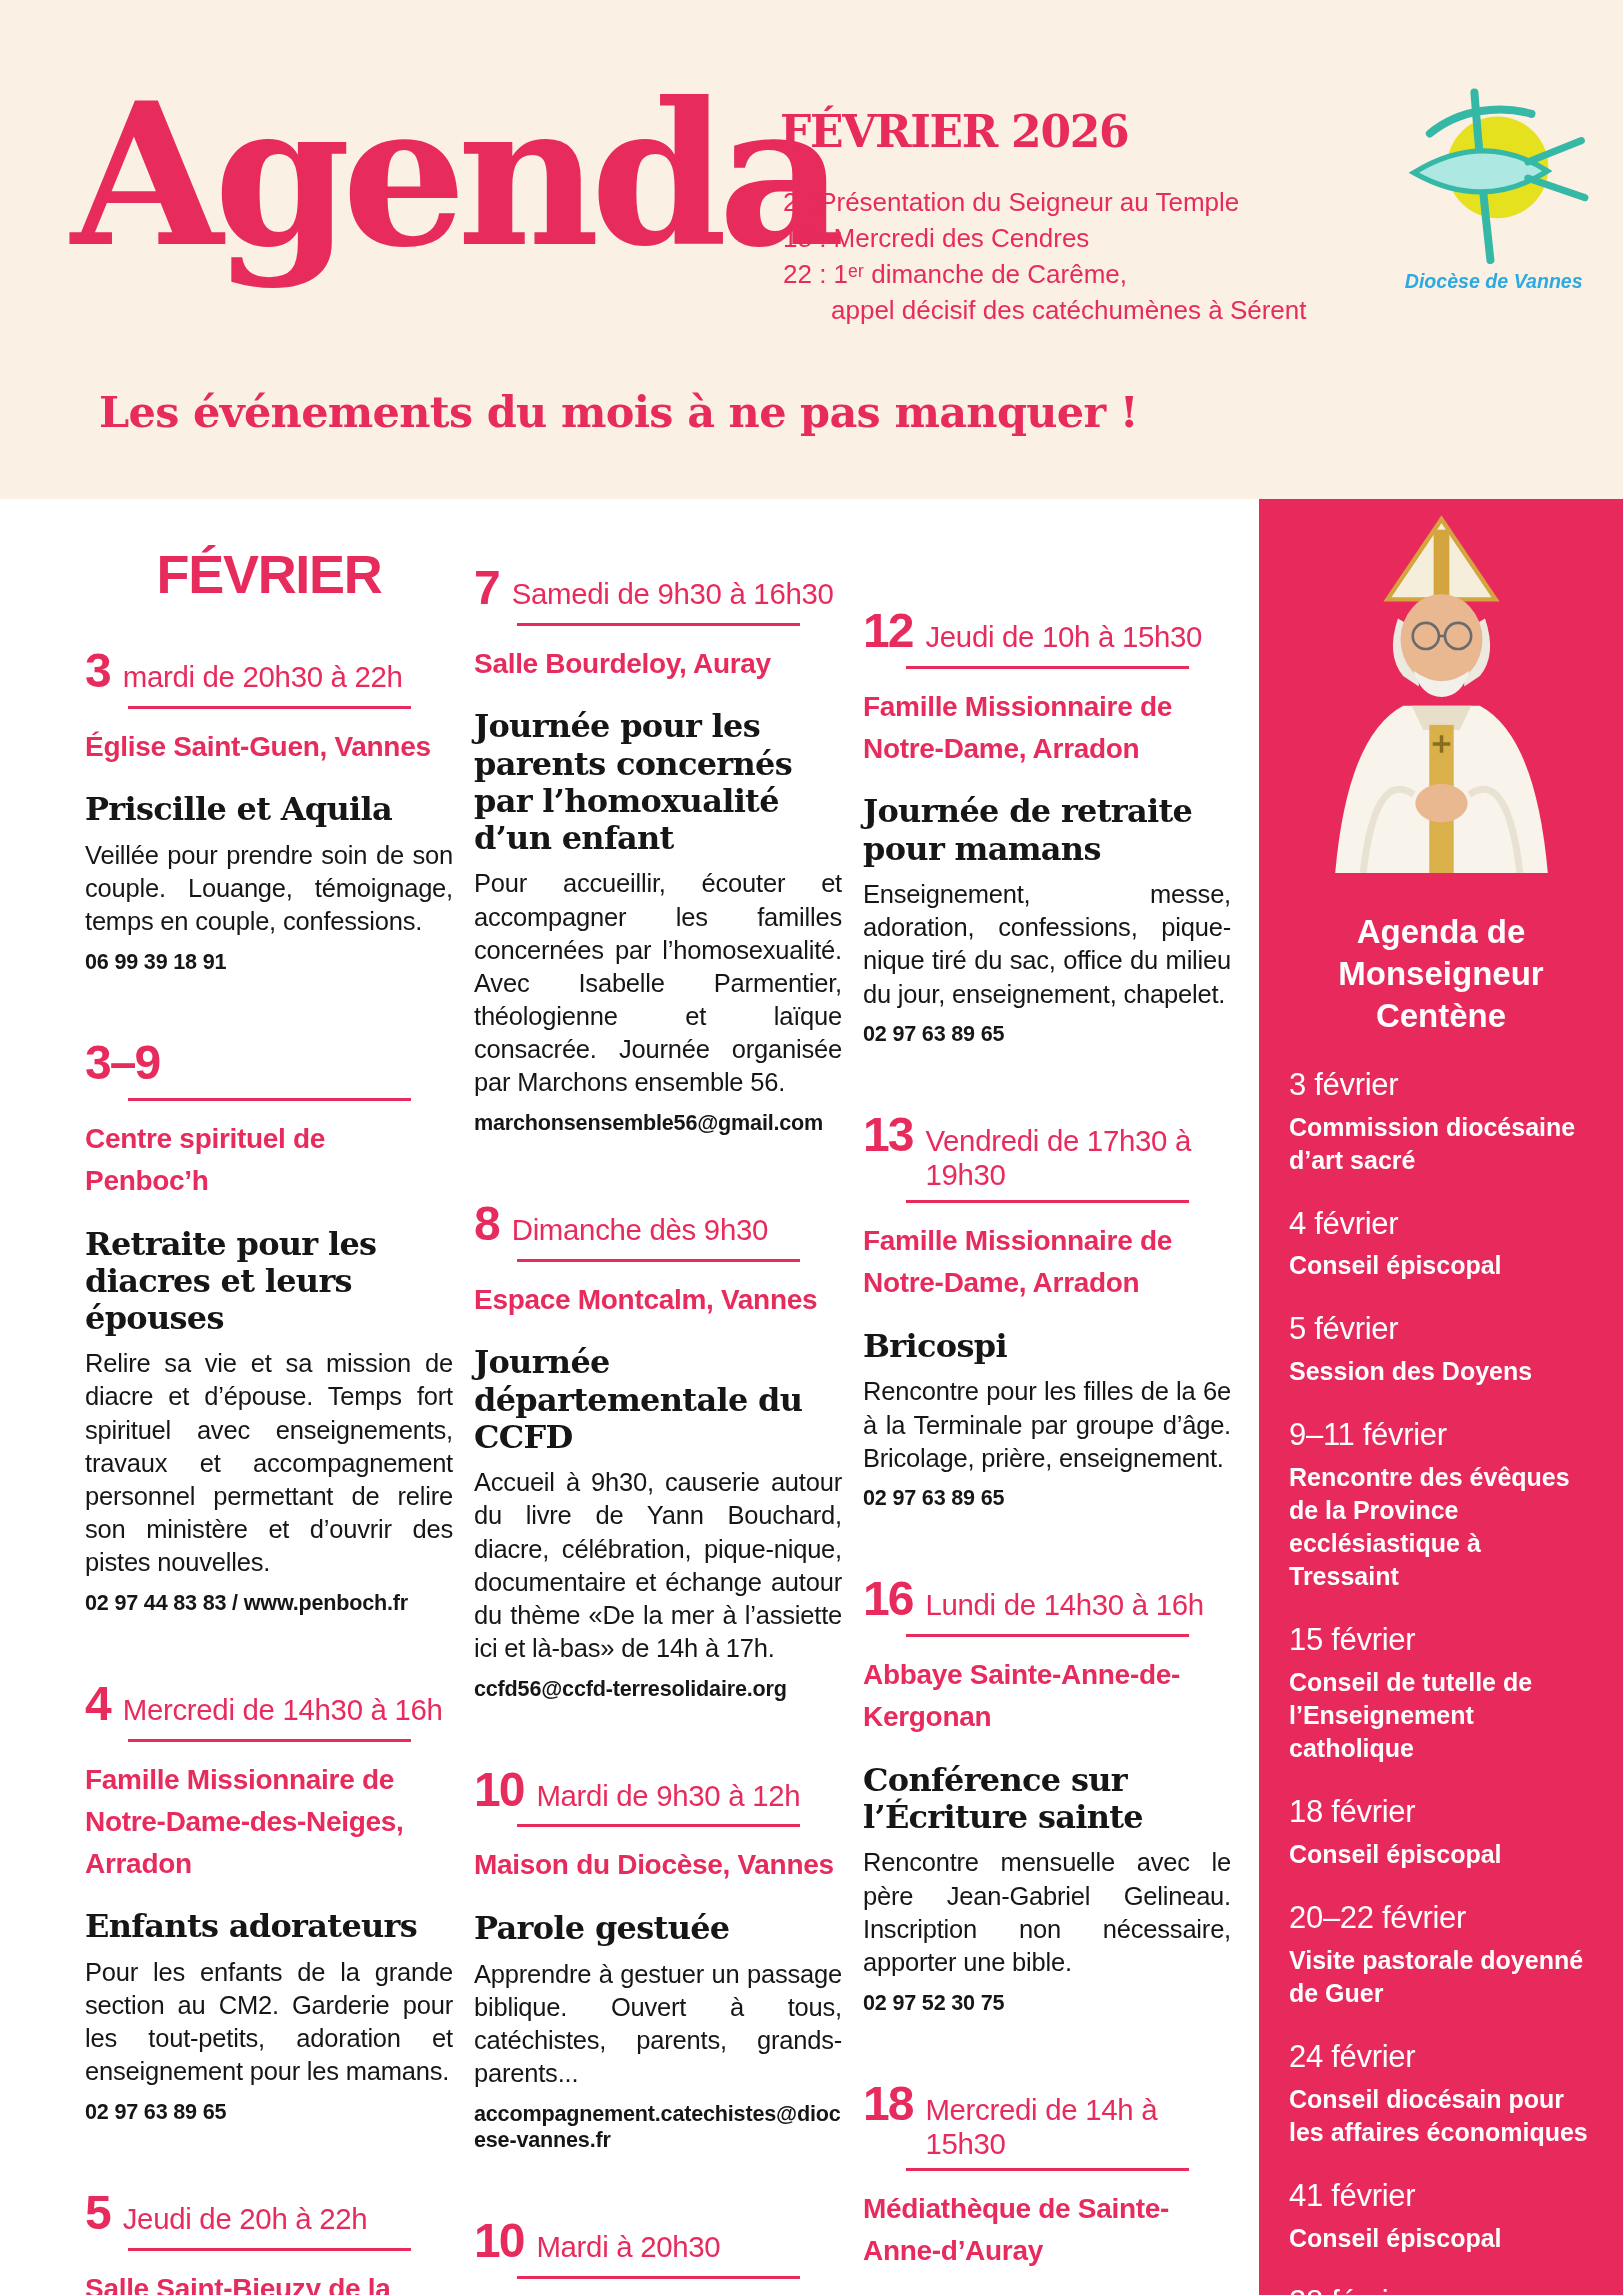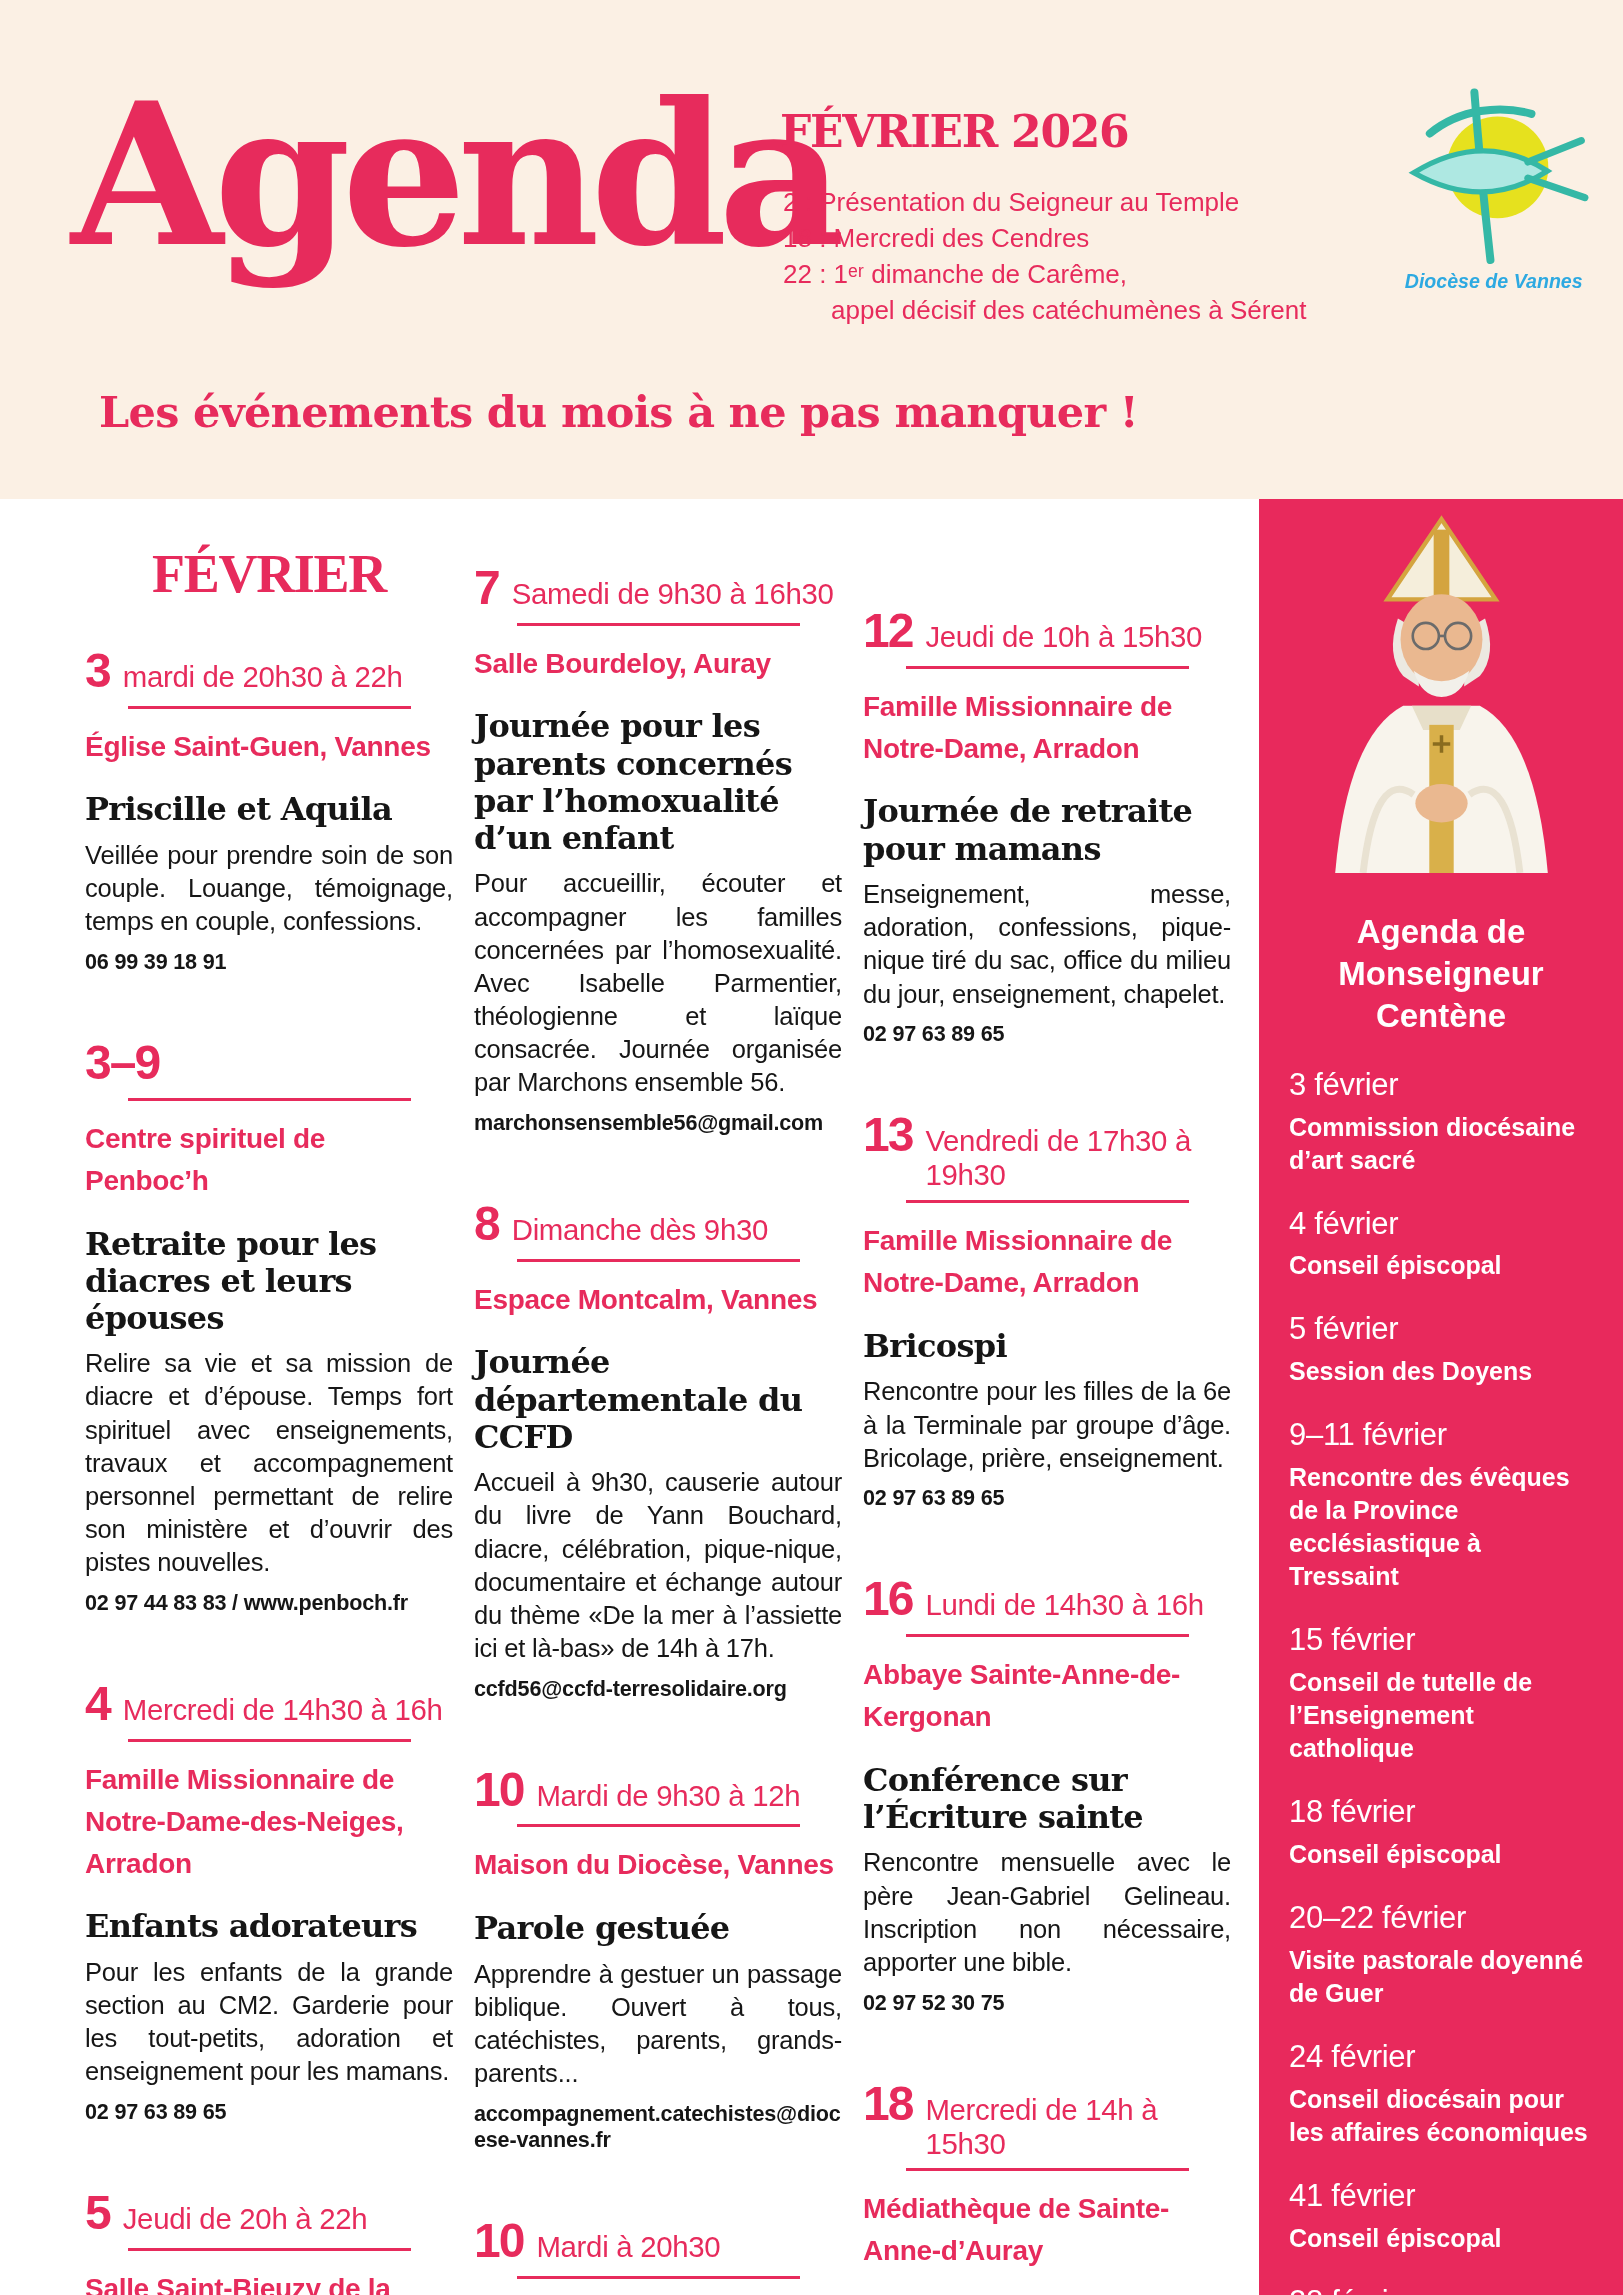--- a/index.html
+++ b/index.html
@@ -29,21 +29,21 @@
     position:absolute; left:99px; top:387px;
     font-family:"DejaVu Serif", serif; font-weight:700;
     font-size:43px; letter-spacing:-0.7px; color:#e72b5c;
   }
   
   .main { position:absolute; top:499px; left:0; width:1260px; padding:44px 0 0 85px; display:flex; gap:21px; background:#ffffff; }
   .column { width:368px; flex:0 0 368px; }
   .col-2 { padding-top:17px; }
   .col-3 { padding-top:60px; }
   .month-heading {
-    font-family:Liberation Serif, serif; font-weight:700; text-align:center;
+    font-family:Liberation Sans, sans-serif; font-weight:700; text-align:center;
     font-size:54px; color:#e72b5c; letter-spacing:-1.3px; margin-bottom:38px;
   }
   .event { margin-bottom:60px; }
   .date-line { display:flex; align-items:baseline; gap:13px; color:#e72b5c; }
   .date-num { font-size:48px; font-weight:700; letter-spacing:-2px; }
   .date-time { font-size:29.4px; font-weight:400; letter-spacing:-0.3px; }
   .rule { border:none; border-top:3.9px solid #e72b5c; width:283px; margin:7.9px 0 17px 43px; }
   .location { color:#e72b5c; font-weight:700; font-size:28px; line-height:1.5; margin-bottom:23.6px; letter-spacing:-0.3px; }
   .event-title {
     font-family:"DejaVu Serif", serif; font-weight:700;

